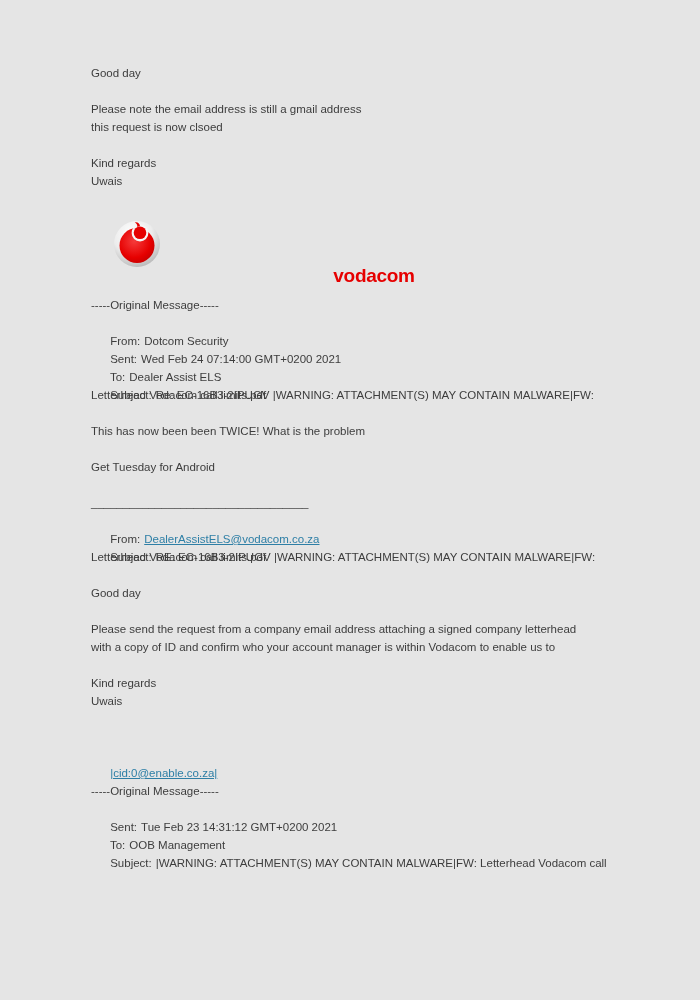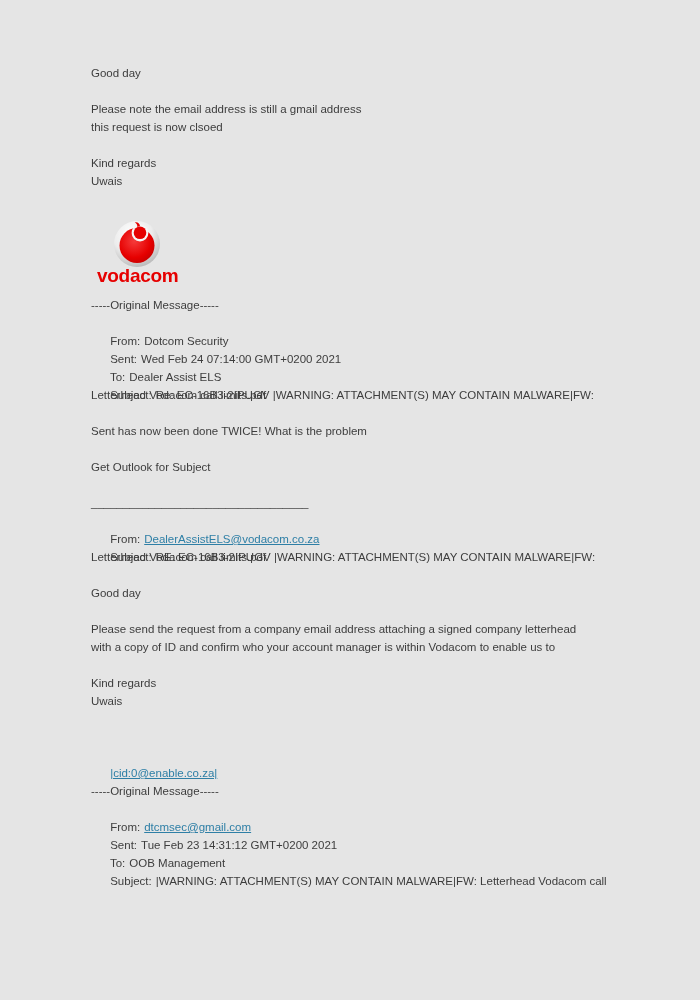--- a/index.html
+++ b/index.html
@@ -75,41 +75,41 @@
             <stop offset="65%" stop-color="#e60000"></stop>
             <stop offset="100%" stop-color="#bf0000"></stop>
           </radialGradient>
         </defs>
         <circle cx="24" cy="24" r="23" fill="url(#gs)"></circle>
         <circle cx="24" cy="25.5" r="17.5" fill="url(#gr)"></circle>
         <circle cx="27" cy="13" r="8.4" fill="#f6f6f6"></circle>
         <path d="M27 6.3 C27 3.6 24.7 1.7 21.8 2.3 C23.6 3.3 24.5 5.1 24.3 7.1 C25.1 6.6 26 6.3 27 6.3 Z" fill="#e60000"></path>
         <circle cx="27" cy="12.8" r="6.3" fill="#e60000"></circle>
       </svg>
-      <div class="wordmark" style="color:#e60000;">vodacom</div>
+      <div class="wordmark" style="color:#e60000;text-align:center;">vodacom</div>
     </div>
 
     <div class="line divider">-----Original Message-----</div>
     <div class="line">
       <span class="lbl">From:</span><span>Dotcom Security</span>
     </div>
     <div class="line">
       <span class="lbl">Sent:</span><span>Wed Feb 24 07:14:00 GMT+0200 2021</span>
     </div>
     <div class="line">
       <span class="lbl">To:</span><span>Dealer Assist ELS</span>
     </div>
     <div class="line">
       <span class="lbl">Subject:</span><span>Re: EC-16B3-2IPUGV |WARNING: ATTACHMENT(S) MAY CONTAIN MALWARE|FW:</span>
     </div>
     <div class="line">Letterhead Vodacom call limits.pdf</div>
     <div class="gap"></div>
-    <div class="line">Sent has now been done TWICE! What is the problem</div>
+    <div class="line">This has now been been TWICE! What is the problem</div>
     <div class="gap"></div>
-    <div class="line">Get Outlook for Subject</div>
+    <div class="line">Get Tuesday for Android</div>
     <div class="gap"></div>
 
     <div class="line divider">__________________________________</div>
     <div class="line">
       <span class="lbl">From:</span><a class="link">DealerAssistELS@vodacom.co.za</a>
     </div>
     <div class="line">
       <span class="lbl">Subject:</span><span>RE: EC-16B3-2IPUGV |WARNING: ATTACHMENT(S) MAY CONTAIN MALWARE|FW:</span>
     </div>
     <div class="line">Letterhead Vodacom call limits.pdf</div>
@@ -123,23 +123,20 @@
     <div class="line">Uwais</div>
     <div class="gap"></div>
     <div class="gap"></div>
     <div class="line">
       <a class="link">|cid:0@enable.co.za|</a>
     </div>
     <div class="gap"></div>
 
     <div class="line divider">-----Original Message-----</div>
     <div class="line">
-      <span class="lbl">From:</span><a class="link">dtcmsec@gmail.com</a>
-    </div>
-    <div class="line">
       <span class="lbl">Sent:</span><span>Tue Feb 23 14:31:12 GMT+0200 2021</span>
     </div>
     <div class="line">
       <span class="lbl">To:</span><span>OOB Management</span>
     </div>
     <div class="line">
       <span class="lbl">Subject:</span><span>|WARNING: ATTACHMENT(S) MAY CONTAIN MALWARE|FW: Letterhead Vodacom call</span>
     </div>
 
   </div>

